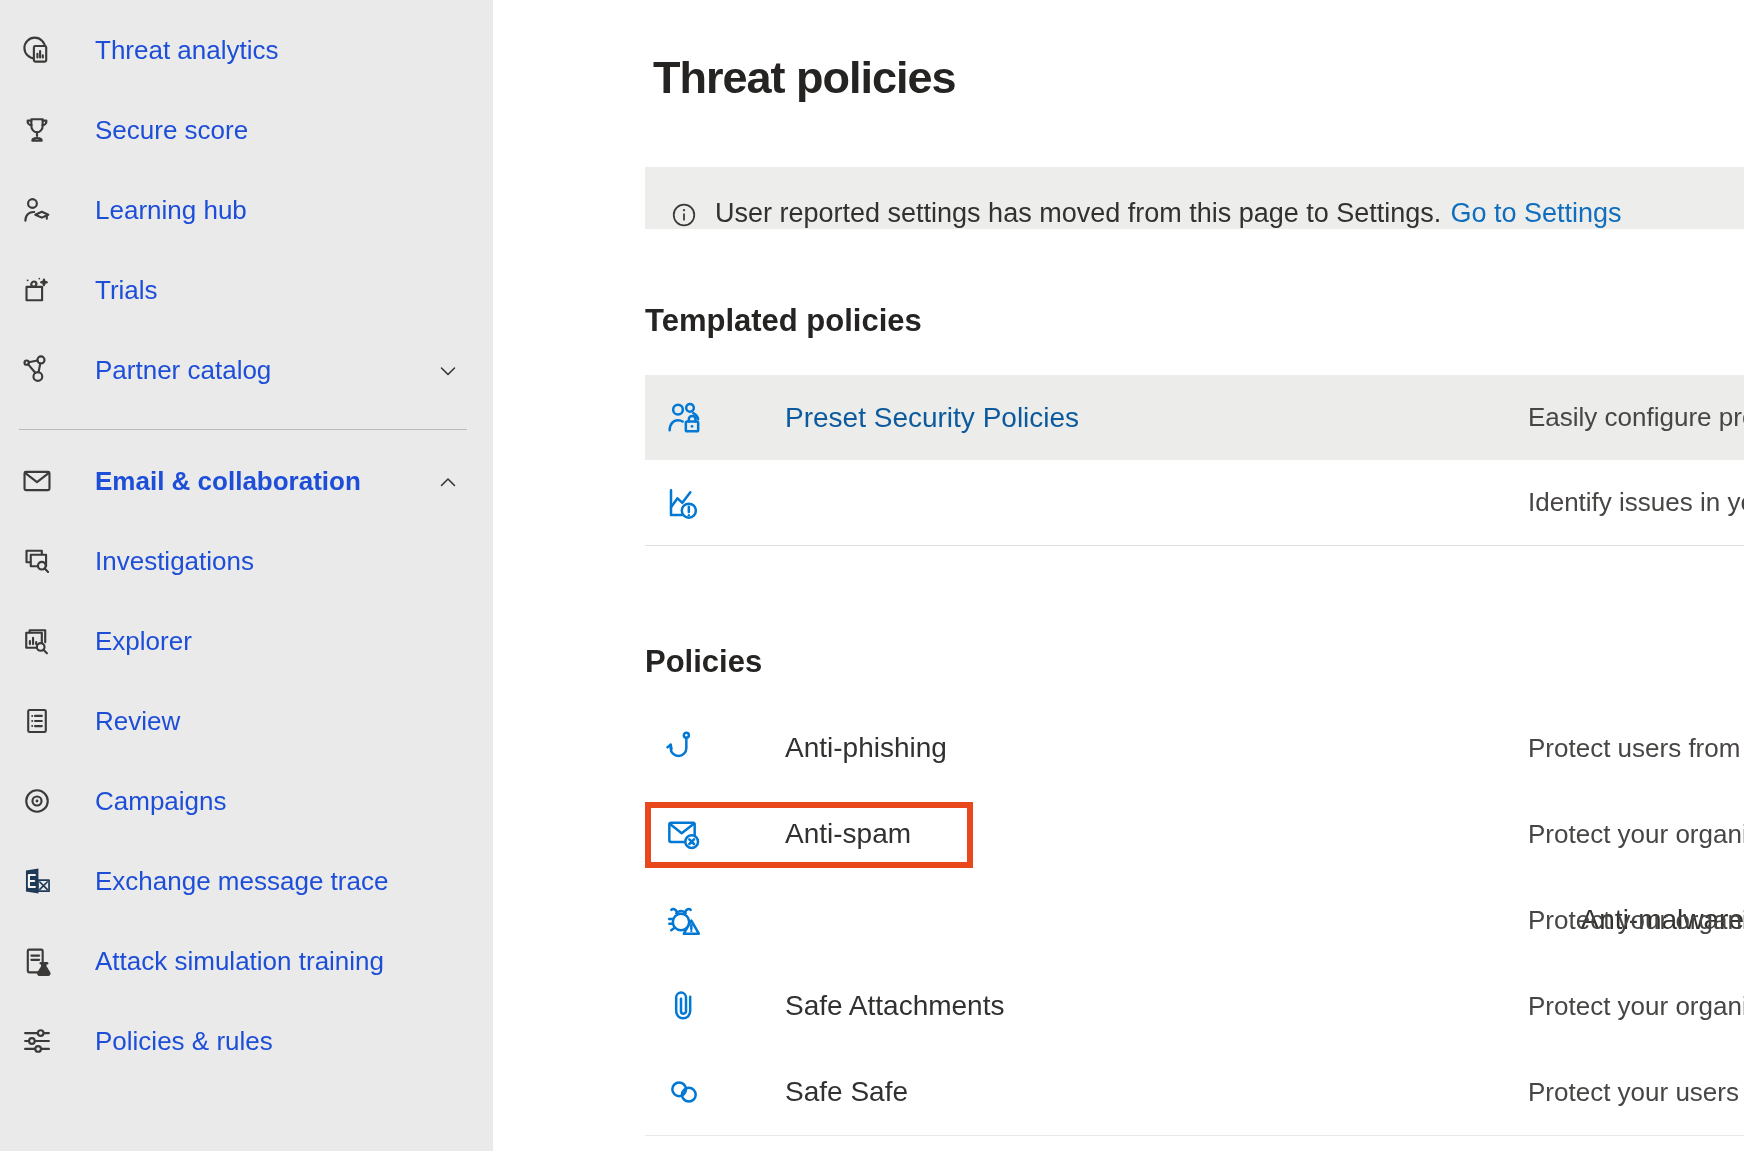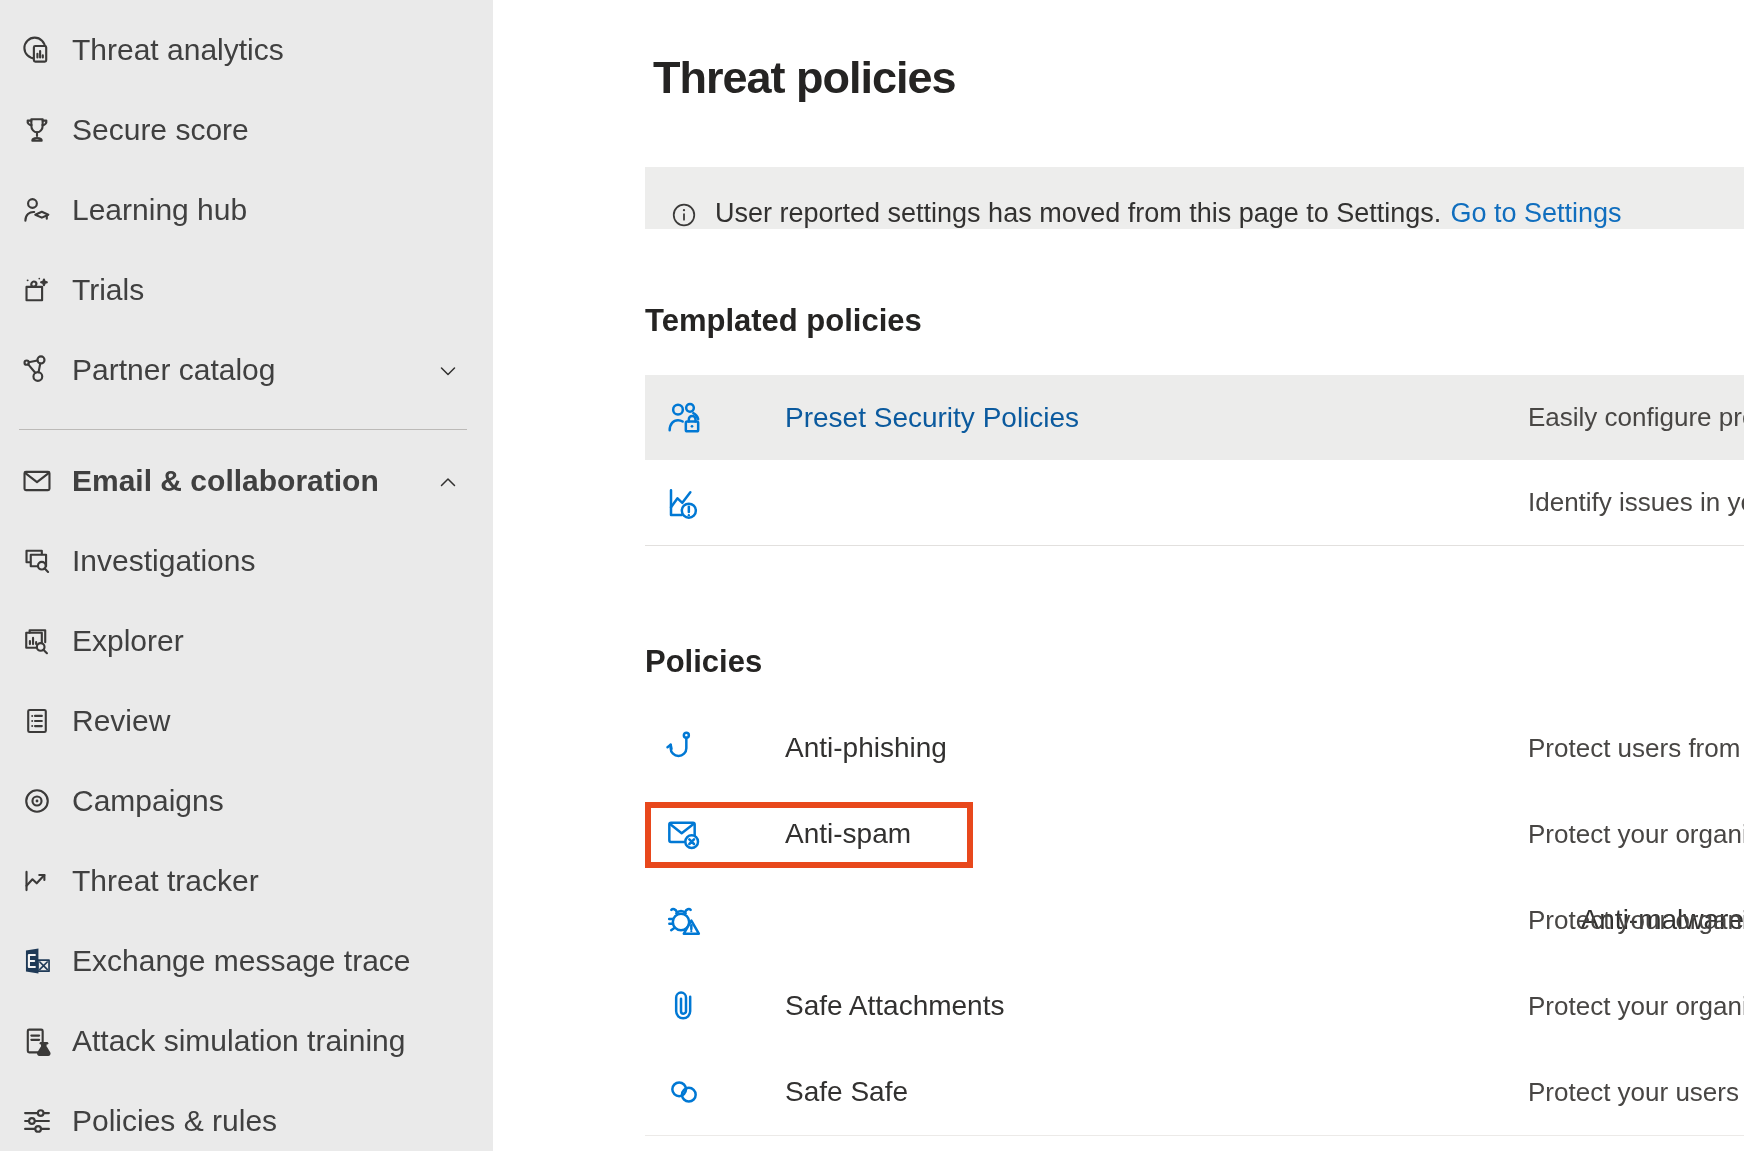--- a/index.html
+++ b/index.html
@@ -4,21 +4,21 @@
 <style>
   html,body{margin:0;padding:0}
   body{font-family:"Liberation Sans",sans-serif;background:#fff;color:#323130}
   .app{position:relative;width:1744px;height:1151px;overflow:hidden;background:#fff}
 
   
   .sidebar{position:absolute;left:0;top:0;width:493px;height:1151px;background:#eaeaea}
   .nav-list{padding-top:10px}
   .nav-item{position:relative;height:80px;display:flex;align-items:center;cursor:pointer}
   .nav-icon{width:34px;height:34px;margin-left:20px;flex:none;color:#3b3a39}
-  .nav-label{margin-left:18px;font-size:30px;color:#404040;white-space:nowrap}
+  .nav-label{margin-left:41px;font-size:26px;color:#1d4ed8;white-space:nowrap}
   .nav-item.bold .nav-label{font-weight:700}
   .nav-chev{position:absolute;left:436px;top:29px;width:24px;height:24px;color:#323130}
   .nav-divider{height:1px;background:#bcbab8;margin:19px 26px 11px 19px}
 
   
   .page-title{position:absolute;left:645px;top:44px;margin:8px;font-size:45px;font-weight:700;
               letter-spacing:-1px;color:#252423;white-space:nowrap}
   .banner{position:absolute;left:645px;top:167px;width:1099px;height:62px;background:#ededec;
           display:flex;align-items:flex-end;font-size:27px;color:#323130;white-space:nowrap}
   .banner .info{width:28px;height:28px;margin-left:25px;margin-right:17px;flex:none;color:#3b3a39}
@@ -164,30 +164,20 @@
         </div>
         <div class="nav-item">
           <span class="nav-icon">
             <svg width="34" height="34" viewBox="0 0 24 24" fill="none" stroke="currentColor" stroke-width="1.5" stroke-linecap="round" stroke-linejoin="round">
               <circle cx="12" cy="12" r="7.6"></circle>
               <circle cx="12" cy="12" r="3.2"></circle>
               <circle cx="12" cy="12" r="1" fill="currentColor" stroke="none"></circle>
             </svg>
           </span>
           <span class="nav-label">Campaigns</span>
-        </div>
-        <div class="nav-item">
-          <span class="nav-icon">
-            <svg width="34" height="34" viewBox="0 0 24 24" fill="none" stroke="currentColor" stroke-width="1.5" stroke-linecap="round" stroke-linejoin="round">
-              <path d="M4.6 5.6V18.4"></path>
-              <path d="M4.6 15.4l4.2-4.6 3 2.8 5.4-5.8"></path>
-              <path d="M13.6 7.8h3.6v3.5"></path>
-            </svg>
-          </span>
-          <span class="nav-label">Threat tracker</span>
         </div>
         <div class="nav-item">
           <span class="nav-icon">
             <svg width="34" height="34" viewBox="0 0 24 24" fill="none" stroke="currentColor" stroke-width="1.5" stroke-linecap="round" stroke-linejoin="round">
               <path d="M4.2 4.6L13 3.2v17.6L4.2 19.4Z" fill="#1f3a57" stroke="none"></path>
               <path d="M6.3 7.8v8.4M6.3 7.8h4.2M6.3 12h3.7M6.3 16.2h4.2" stroke="#f5f5f5" stroke-width="1.5"></path>
               <rect x="12.7" y="11.4" width="7.8" height="7.8" fill="#eaeaea" stroke="#1f3a57" stroke-width="1.2"></rect>
               <path d="M14 12.7l5.2 5.2M19.2 12.7L14 17.9" stroke="#1f3a57" stroke-width="1.2"></path>
             </svg>
           </span>

